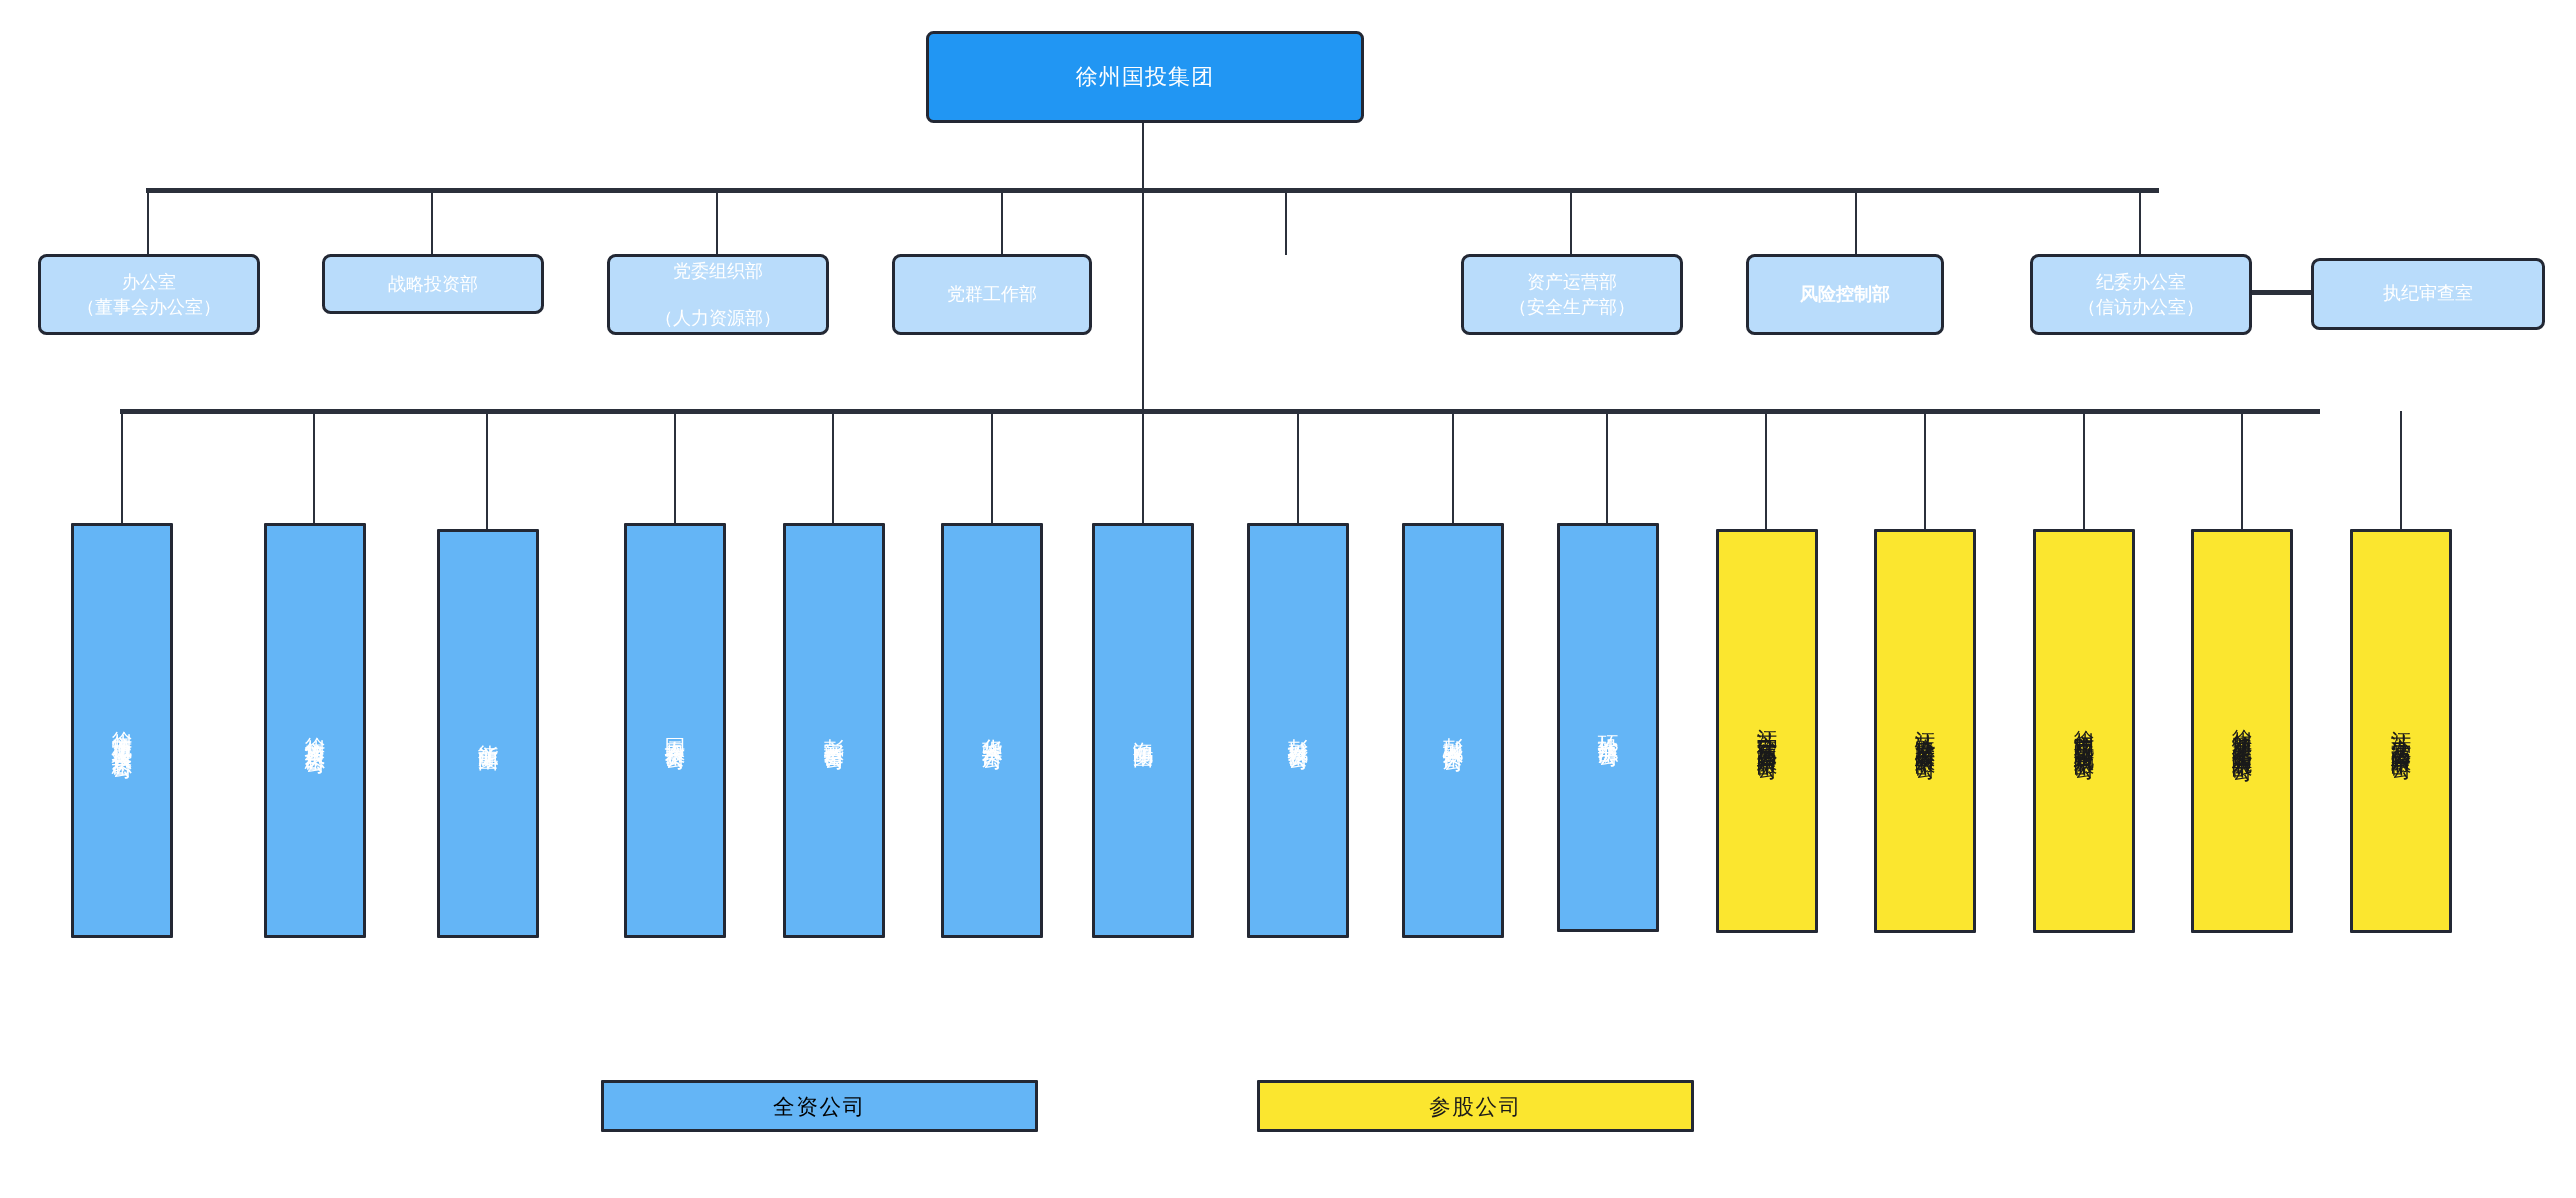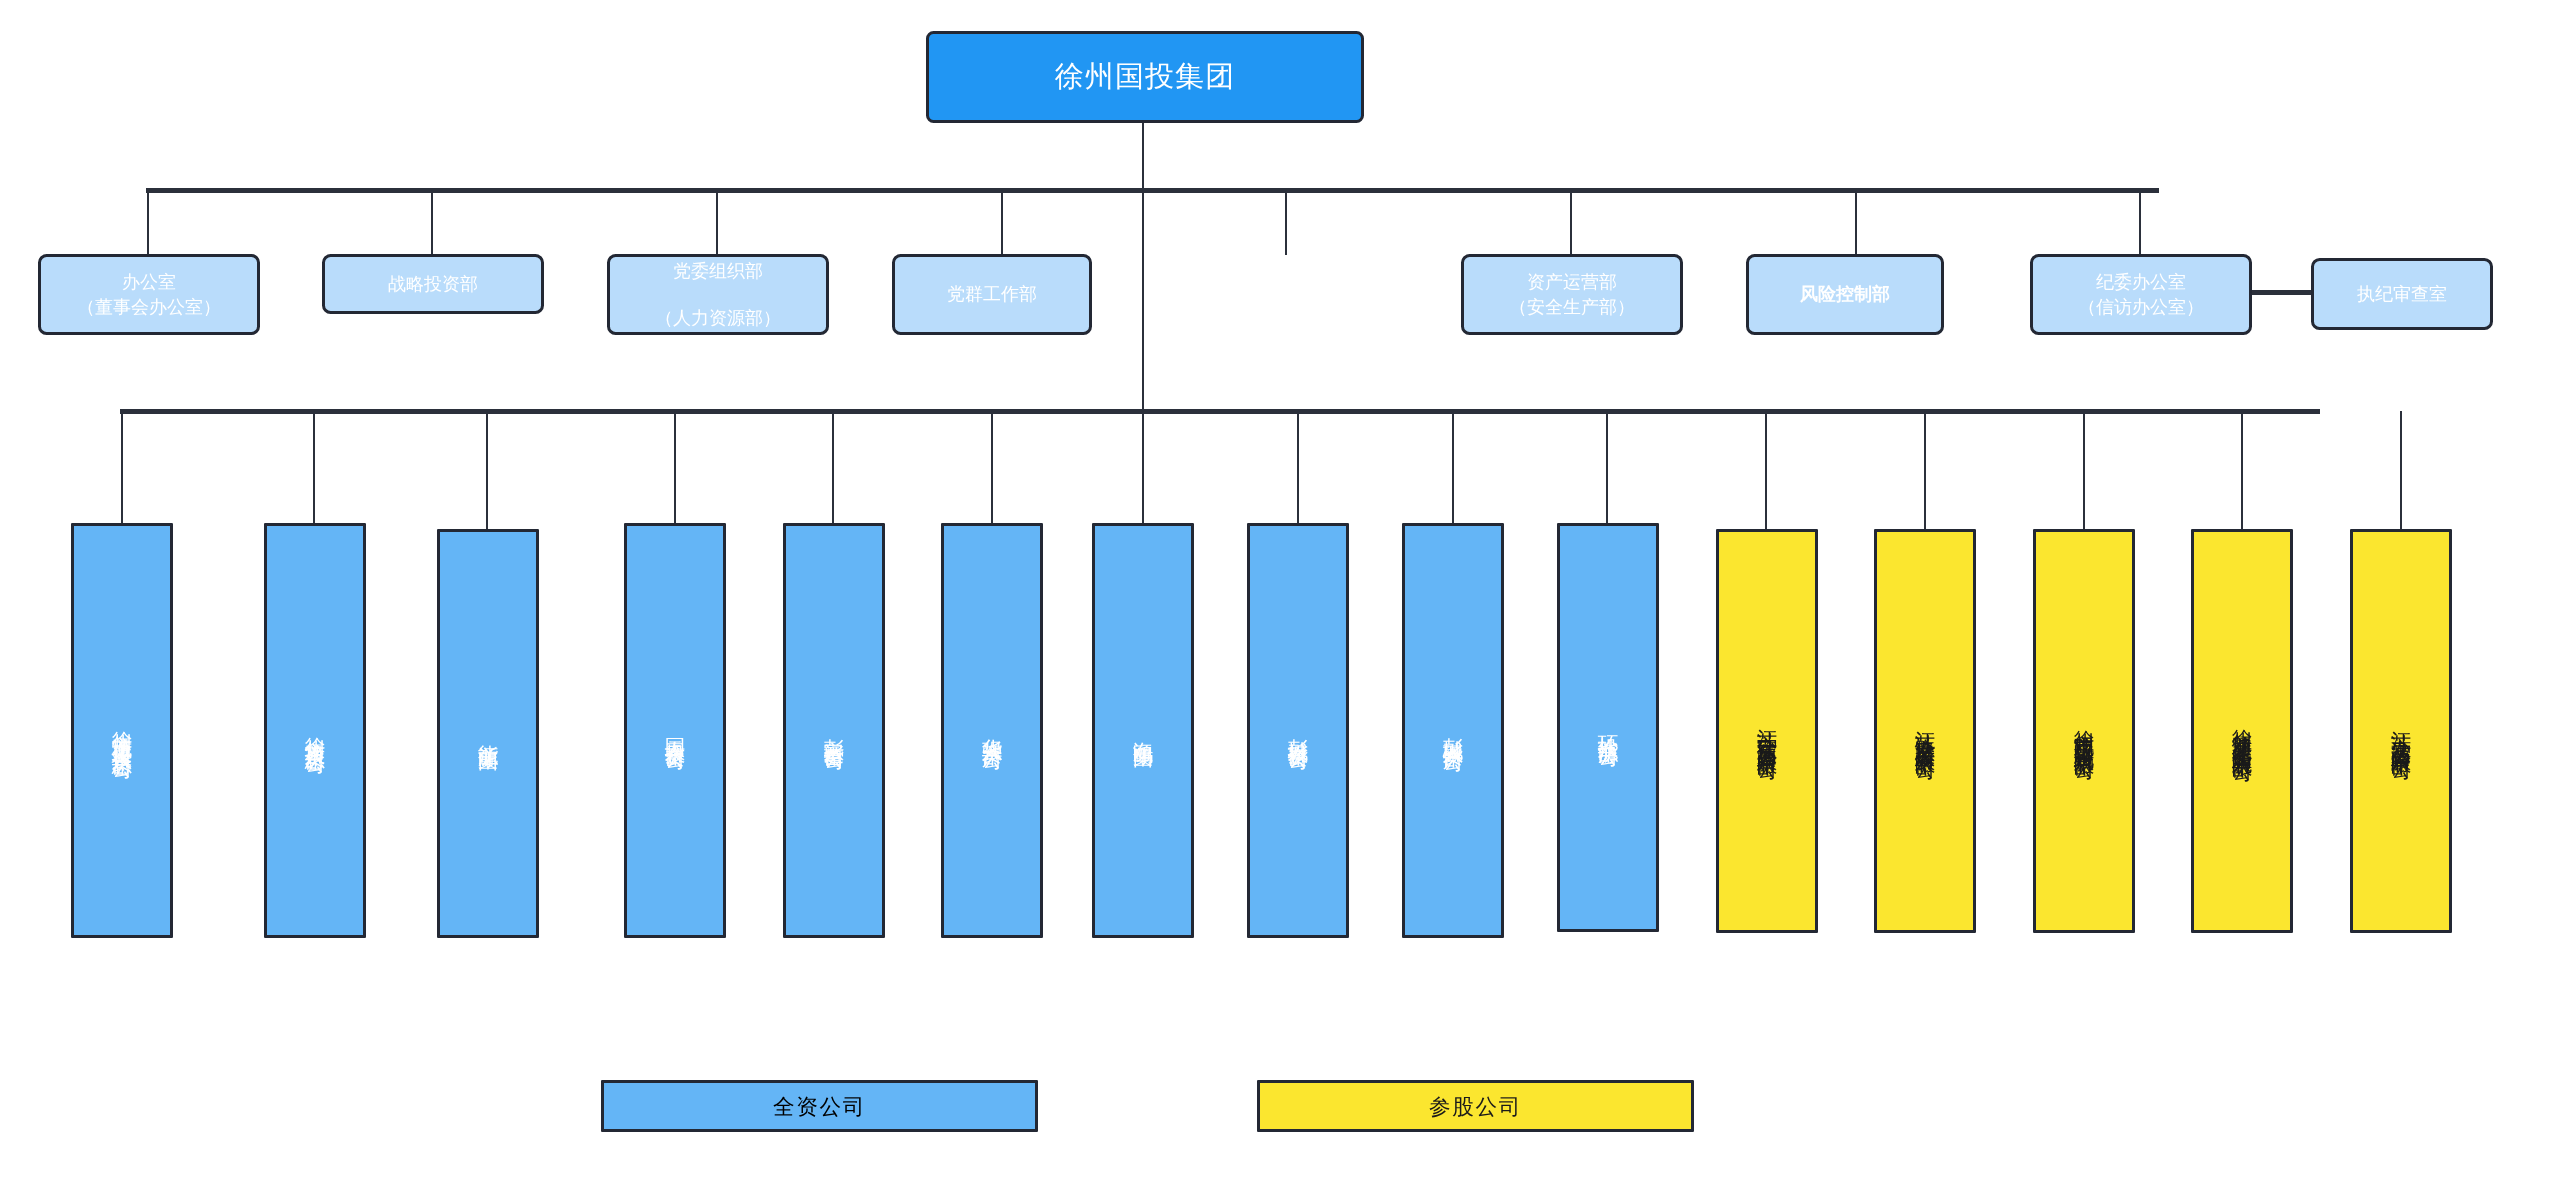--- a/index.html
+++ b/index.html
@@ -32,21 +32,21 @@
   .node-root{
     position:absolute;
     box-sizing:border-box;
     background:#2196f3;
     border:3.8px solid #232834;
     border-radius:7.6px;
     display:flex;
     align-items:center;
     justify-content:center;
     color:#ffffff;
-    font-size:29px;
+    font-size:22px;
     font-weight:400;
     letter-spacing:1.1px;
     white-space:nowrap;
   }
 
   
   .node-dept{
     position:absolute;
     box-sizing:border-box;
     background:#b9dcfb;
@@ -175,21 +175,21 @@
   <div class="node-dept" style="left:1746px; top:254px; width:198px; height:81px;font-weight:bold;">
     <span class="ln">风险控制部</span>
     <span class="ln"></span>
   </div>
 
   <div class="node-dept" style="left:2030px; top:254px; width:222px; height:81px;">
     <span class="ln">纪委办公室</span>
     <span class="ln">（信访办公室）</span>
   </div>
 
-  <div class="node-dept" style="left:2311px; top:258px; width:182px; height:72px;">
+  <div class="node-dept" style="left:2311px; top:258px; width:234px; height:72px;font-family:Liberation Mono, monospace;">
     <span class="ln">执纪审查室</span>
     <span class="ln"></span>
   </div>
 
   <div class="node-sub fill-blue" style="left:71px; top:523px; width:102px; height:415px;">
     <span class="vtext">徐州市城市建设投资总公司</span>
   </div>
 
   <div class="node-sub fill-blue" style="left:264px; top:523px; width:102px; height:415px;">
     <span class="vtext">徐州市投资总公司</span>

